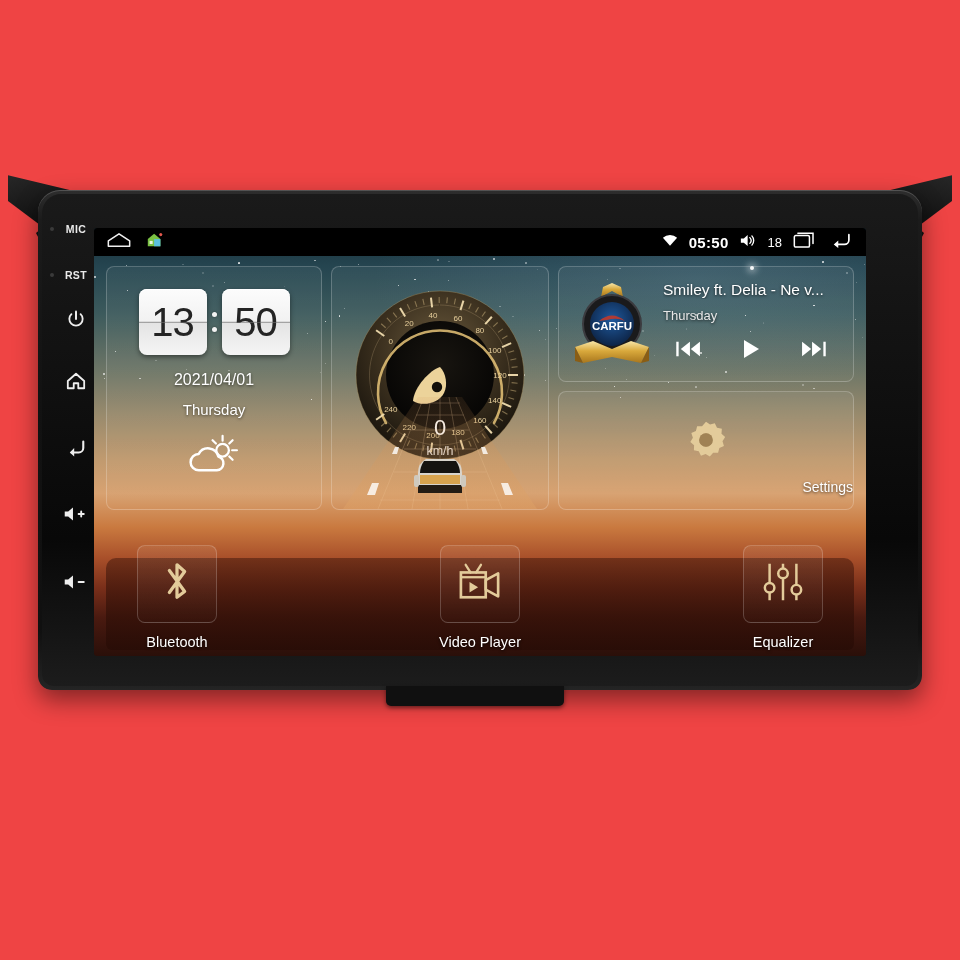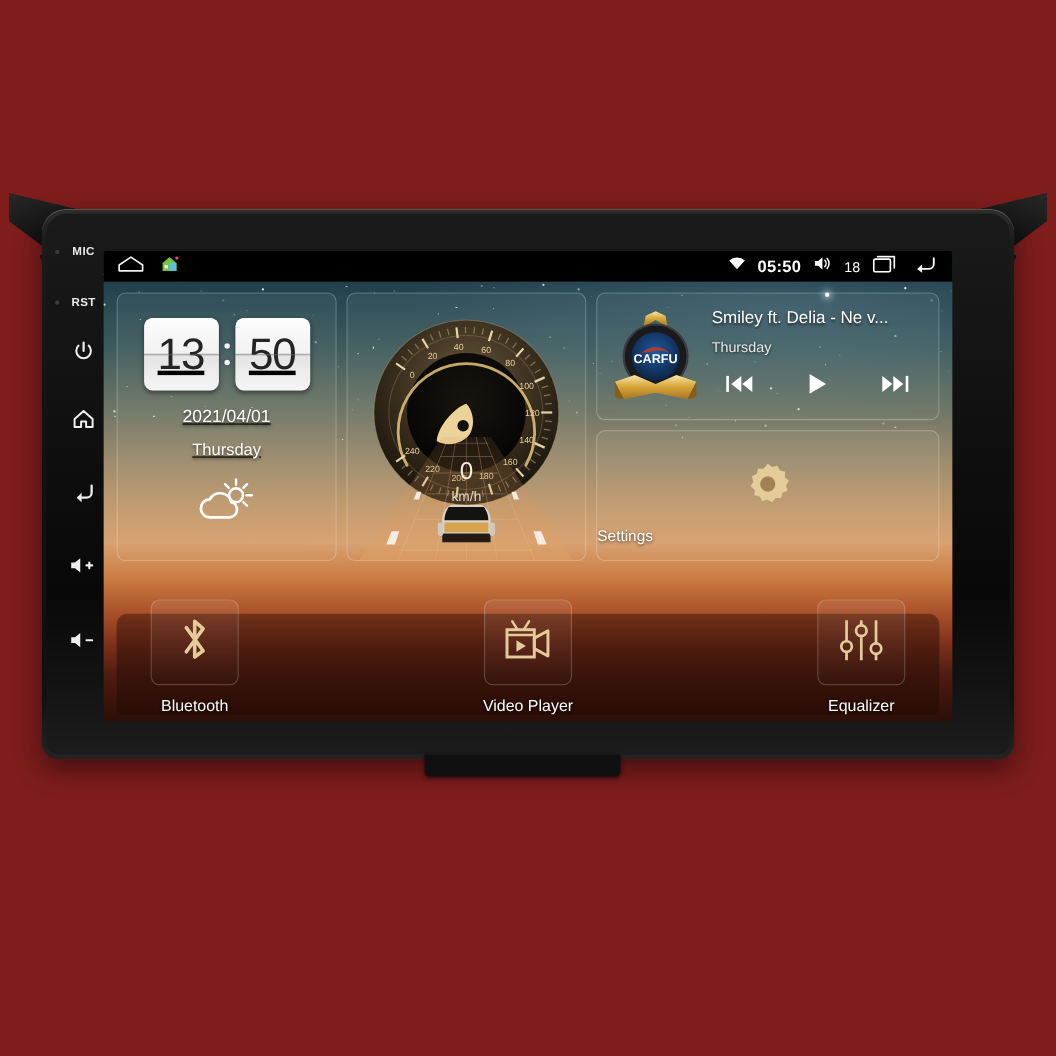--- a/index.html
+++ b/index.html
@@ -1,19 +1,19 @@
 <!DOCTYPE html>
 <html><head>
 <meta charset="utf-8">
 <style>
   * { margin:0; padding:0; box-sizing:border-box; }
   html,body{ width:960px; height:960px; overflow:hidden; background:#ffffff;
     font-family:"Liberation Sans", sans-serif; }
 
-  #stage{ position:relative; width:960px; height:960px; background:#7f1d1d; }
+  #stage{ position:relative; width:960px; height:960px; background:#ef4444; }
 
   
   .wing{ position:absolute; background:#171717; }
 
   
   .wing-left{
     left:8px; top:168px; width:120px; height:60px;
     background:linear-gradient(160deg,#2a2a2a 0%,#141414 55%,#0a0a0a 100%);
     clip-path: polygon(0% 12%, 100% 60%, 100% 100%, 30% 100%, 0% 55%);
   }
@@ -80,21 +80,21 @@
   .sb-vol{ font-size:13px; }
 
   
   .row1{ position:absolute; left:12px; top:38px; right:12px; height:244px;
     display:flex; gap:9px; }
   .card{
     background:linear-gradient(180deg, rgba(255,255,255,.055), rgba(255,255,255,.015));
     border:1px solid rgba(255,255,255,.22);
     border-radius:8px; position:relative; overflow:hidden;
   }
-  .clock-card{ width:200px;text-decoration:underline; }
+  .clock-card{ width:216px; }
   .speedo-card{ width:218px; }
   .rightcol{ flex:1; display:flex; flex-direction:column; gap:9px; }
   .music-card{ height:116px; position:relative; }
   .tilerow{ flex:1; display:flex; gap:9px; }
   .tile{ flex:1; position:relative; }
 
   
   .flipwrap{ display:flex; align-items:center; justify-content:center;
     gap:4px; margin-top:22px; }
   .flip{
@@ -125,21 +125,21 @@
   .mtitle{ position:absolute; left:104px; top:14px; right:10px; color:#fff;
     font-size:15.5px; white-space:nowrap; overflow:hidden;
     text-shadow:0 1px 3px rgba(0,0,0,.7); }
   .martist{ position:absolute; left:104px; top:41px; color:#e7e7e7; font-size:13px;
     text-shadow:0 1px 3px rgba(0,0,0,.7); }
   .mctrl{ position:absolute; left:104px; right:14px; top:64px; height:40px;
     display:flex; align-items:center; justify-content:space-between; padding:0 12px; }
 
   
   .tile-ico{ position:absolute; left:50%; top:26px; transform:translateX(-50%); }
-  .tile-lbl{ position:absolute; left:0; right:0; bottom:14px; text-align:left;
+  .tile-lbl{ position:absolute; left:0; right:0; bottom:14px; text-align:right;
     color:#fff; font-size:14px; text-shadow:0 1px 3px rgba(0,0,0,.7); }
 
   
   .dockbg{
     position:absolute; left:12px; right:12px; bottom:6px; height:92px;
     background:linear-gradient(180deg, rgba(70,25,12,.55), rgba(40,12,6,.80));
     border-radius:10px 10px 6px 6px;
   }
   .dock{ position:absolute; left:12px; right:12px; bottom:6px; height:130px;
     display:flex; align-items:flex-end; justify-content:space-between; padding:0 8px; }

